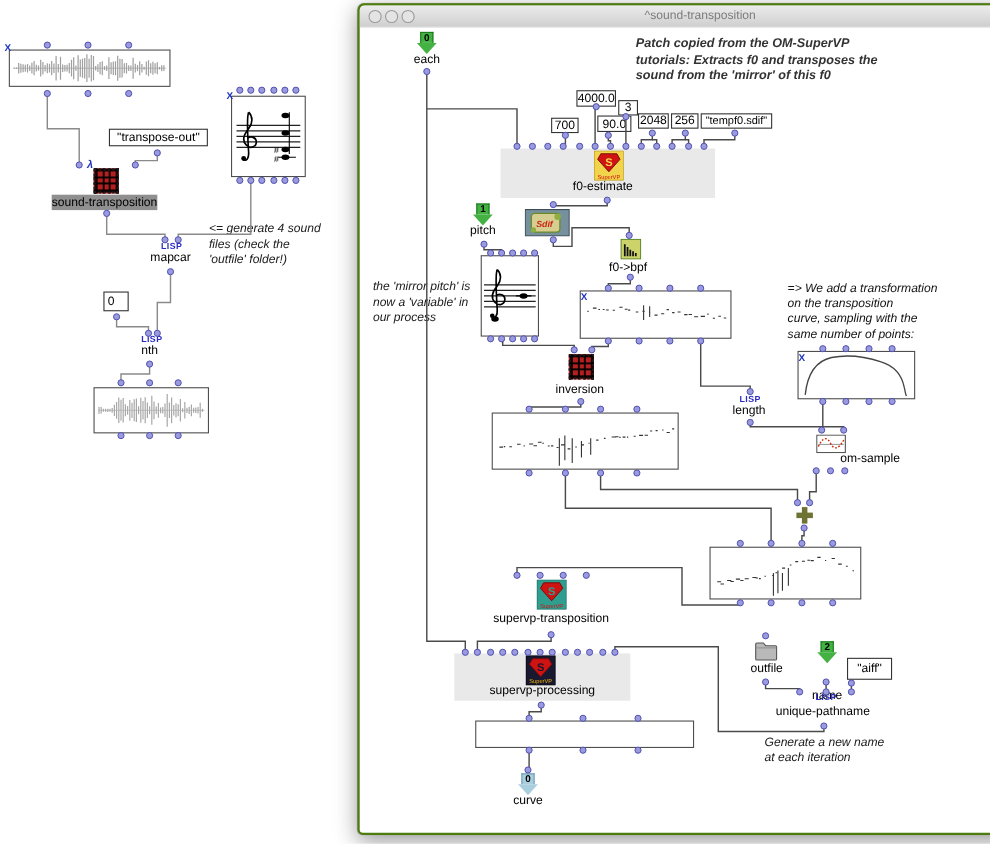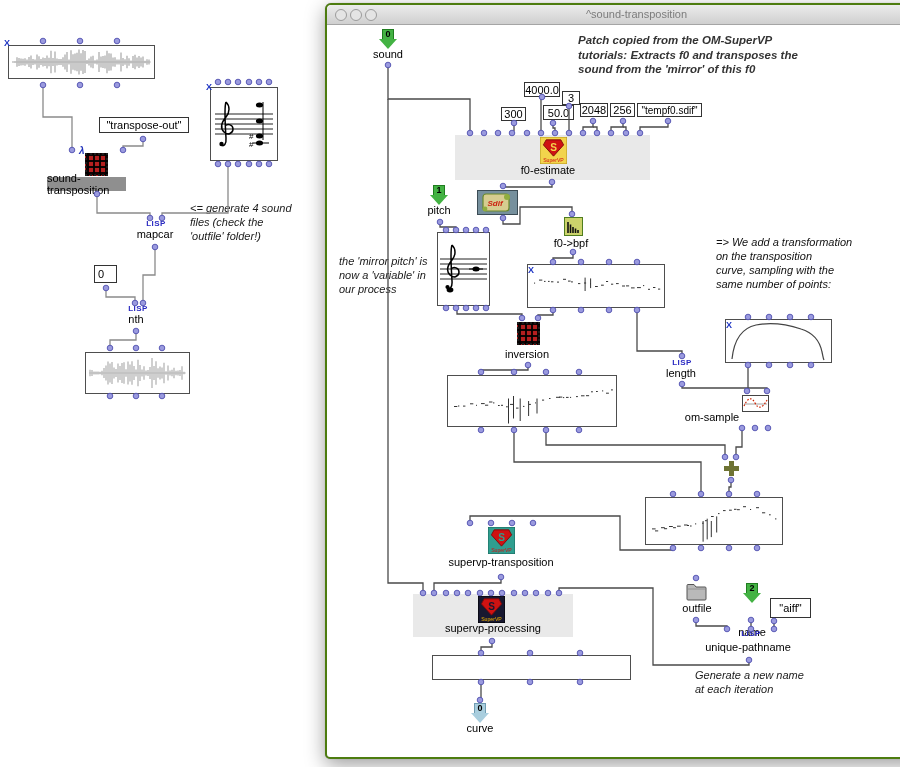--- a/index.html
+++ b/index.html
@@ -93,21 +93,21 @@
     <ellipse cx="48.5" cy="55" rx="3.6" ry="2.5" fill="#000"></ellipse>
     <line x1="42" y1="55" x2="58" y2="55" stroke="#000" stroke-width="1"></line>
     <text x="38" y="51" font-size="8" fill="#000">#</text>
     <text x="38" y="59" font-size="8" fill="#000">#</text>
   </svg>
 </div>
 <div class="xmark" style="left:206px;top:82px">X</div>
 
 <div class="plaid" style="left:85px;top:153px"></div>
 <div class="lambda" style="left:79px;top:145px">λ</div>
-<div class="selbar" style="left:47px;top:177px;width:79px;height:14px">sound-transposition</div>
+<div class="selbar" style="left:47px;top:177px;width:96px;height:14px">sound-transposition</div>
 
 <div class="lisptag" style="left:156px;top:219px">LISP</div>
 <div class="nlabel" style="left:155px;top:228px">mapcar</div>
 
 <div class="comment" style="left:190px;top:202px">&lt;= generate 4 sound
 files (check the
 'outfile' folder!)</div>
 
 <div class="nbox" style="left:94px;top:265px;width:23px;height:18px;justify-content:flex-start;padding-left:3px">0</div>
 
@@ -118,30 +118,30 @@
   <svg id="wave2" width="103" height="40">
       <path d="M4 16.7 L4 23.3 M6 17.1 L6 22.9 M8 18.6 L8 21.4 M10 18.6 L10 21.4 M12 18.5 L12 21.5 M14 18.7 L14 21.3 M16 17.8 L16 22.2 M18 14.9 L18 25.1 M20 12.4 L20 27.6 M22 8.4 L22 31.6 M24 10.5 L24 29.5 M26 8.9 L26 31.1 M28 14.5 L28 25.5 M30 16.0 L30 24.0 M32 10.6 L32 29.4 M34 13.1 L34 26.9 M36 10.0 L36 30.0 M38 9.3 L38 30.7 M40 16.3 L40 23.7 M42 8.6 L42 31.4 M44 11.6 L44 28.4 M46 8.2 L46 31.8 M48 12.9 L48 27.1 M50 16.4 L50 23.6 M52 6.8 L52 33.2 M54 11.9 L54 28.1 M56 16.6 L56 23.4 M58 13.3 L58 26.7 M60 17.4 L60 22.6 M62 17.1 L62 22.9 M64 13.9 L64 26.1 M66 5.1 L66 34.9 M68 13.0 L68 27.0 M70 8.3 L70 31.7 M72 15.2 L72 24.8 M74 13.5 L74 26.5 M76 14.6 L76 25.4 M78 9.8 L78 30.2 M80 18.2 L80 21.8 M82 12.5 L82 27.5 M84 17.6 L84 22.4 M86 16.7 L86 23.3 M88 14.7 L88 25.3 M90 17.7 L90 22.3 M92 17.5 L92 22.5 M94 17.1 L94 22.9 M96 13.2 L96 26.8 M98 18.7 L98 21.3 " fill="none" stroke="#a8a8a8" stroke-width="1.1"></path>
       <path d="M3 20 L100 20" fill="none" stroke="#a8a8a8" stroke-width="0.6"></path>
     </svg>
 </div>
 
 <div class="io-arrow in-arrow" style="left:379px;top:29px">
   <div class="bar">0</div>
     <div class="head"></div>
 </div>
-<div class="nlabel" style="left:388px;top:48px">sound</div>
+<div class="nlabel" style="left:388px;top:48px">each</div>
 
 <div class="comment c-bold" style="left:578px;top:33px">Patch copied from the OM-SuperVP
 tutorials: Extracts f0 and transposes the
 sound from the 'mirror' of this f0</div>
 
 <div class="nbox" style="left:524px;top:82px;width:36px;height:15px">4000.0</div>
 <div class="nbox" style="left:562px;top:91px;width:18px;height:14px">3</div>
-<div class="nbox" style="left:501px;top:107px;width:25px;height:14px">300</div>
-<div class="nbox" style="left:543px;top:105px;width:31px;height:15px">50.0</div>
+<div class="nbox" style="left:501px;top:107px;width:25px;height:14px">700</div>
+<div class="nbox" style="left:543px;top:105px;width:31px;height:15px">90.0</div>
 <div class="nbox" style="left:580px;top:103px;width:28px;height:14px">2048</div>
 <div class="nbox" style="left:610px;top:103px;width:25px;height:14px">256</div>
 <div class="nbox" style="left:637px;top:103px;width:65px;height:14px;font-size:10px">"tempf0.sdif"</div>
 
 <div class="bigbox" style="left:455px;top:135px;width:195px;height:45px"></div>
 <svg class="icon" style="left:540px;top:137px" width="27" height="27" viewBox="0 0 24 24">
   <rect width="24" height="24" fill="#f2d44c" stroke="#b99a20" stroke-width="1"></rect>
   <polygon points="12,17 3,7 5.5,2.5 18.5,2.5 21,7" fill="#cf1212" stroke="#7c0a0a" stroke-width="0.8"></polygon>
   <text x="12" y="12.5" font-size="9" font-weight="bold" fill="#f2d44c" text-anchor="middle">S</text>
   <text x="12" y="22.5" font-size="4.6" fill="#cf1212" text-anchor="middle">SuperVP</text>
@@ -190,21 +190,21 @@
 </div>
 
 <div class="wbox" style="left:527px;top:264px;width:138px;height:44px">
   <svg id="midbpf" width="136" height="42">
       <path d="M6 18.1 l1.1 0 M11 15.1 l3.3 0 M16 16.4 l1.5 0 M20 16.4 l1.6 0 M23 16.8 l2.4 0 M29 17.1 l2.0 0 M35 14.3 l3.0 0 M40 16.1 l2.6 0 M43 16.9 l1.9 0 M50 18.6 l2.3 0 M56 18.0 l2.1 0 M62 18.9 l1.0 0 M67 21.5 l2.8 0 M73 20.2 l2.8 0 M78 16.5 l2.1 0 M83 19.2 l2.2 0 M88 18.6 l2.7 0 M94 21.0 l3.0 0 M98 20.9 l3.1 0 M103 22.9 l3.6 0 M109 22.6 l3.9 0 M115 20.6 l1.2 0 M120 24.3 l2.0 0 M125 22.5 l2.4 0 M130 24.1 l2.2 0 " fill="none" stroke="#333" stroke-width="1"></path>
       <path d="M57.1 12.6 L57.1 26.0 M62.6 13.4 L62.6 23.1 " fill="none" stroke="#333" stroke-width="1"></path>
     </svg>
 </div>
 <div class="xmark" style="left:528px;top:265px">X</div>
 
-<div class="comment c-italic" style="left:716px;top:236px">=&gt; We add a transformation
+<div class="comment c-italic" style="left:716px;top:256px">=&gt; We add a transformation
 on the transposition
 curve, sampling with the
 same number of points:</div>
 
 <div class="plaid" style="left:517px;top:322px"></div>
 <div class="nlabel" style="left:527px;top:348px">inversion</div>
 
 <div class="wbox" style="left:447px;top:375px;width:170px;height:52px">
   <svg id="mirrorbpf" width="168" height="50">
       <path d="M6 30.5 l3.3 0 M10 30.0 l1.3 0 M15 30.1 l2.4 0 M22 27.8 l3.3 0 M28 29.3 l1.0 0 M33 27.6 l3.7 0 M37 29.2 l3.2 0 M41 26.0 l3.4 0 M45 26.9 l1.4 0 M50 29.5 l1.7 0 M53 29.3 l2.0 0 M58 30.8 l1.8 0 M62 28.4 l3.6 0 M68 32.1 l2.5 0 M75 30.4 l1.4 0 M81 28.4 l1.9 0 M87 26.9 l1.0 0 M94 24.1 l2.1 0 M101 22.5 l1.5 0 M108 21.3 l4.0 0 M111 21.1 l3.3 0 M115 21.6 l1.2 0 M118 21.4 l2.6 0 M122 21.4 l1.1 0 M128 20.6 l1.9 0 M133 19.8 l3.5 0 M138 19.7 l3.1 0 M143 15.8 l1.9 0 M148 15.5 l1.8 0 M154 14.9 l1.2 0 M158 17.2 l2.9 0 M163 13.9 l1.9 0 " fill="none" stroke="#333" stroke-width="1"></path>
@@ -220,21 +220,21 @@
     <path d="M6 39 C8 20 16 8 30 5 C45 2 60 4 75 9 C88 13 94 22 96 32 C97 36 97 38 98 40" fill="none" stroke="#444" stroke-width="1.2"></path>
   </svg>
 </div>
 <div class="xmark" style="left:726px;top:320px">X</div>
 
 <svg class="icon" style="left:742px;top:395px" width="27" height="17" viewBox="0 0 27 17">
   <rect x="0.5" y="0.5" width="26" height="16" fill="#fff" stroke="#444"></rect>
   <line x1="2" y1="9" x2="25" y2="9" stroke="#888" stroke-width="0.8"></line>
   <path d="M2 11 C6 2 10 2 13 8 C16 14 20 14 25 5" fill="none" stroke="#cc2200" stroke-width="1.2" stroke-dasharray="1.6,1.6"></path>
 </svg>
-<div class="nlabel" style="left:712px;top:411px">om-sample</div>
+<div class="nlabel" style="left:791px;top:411px">om-sample</div>
 
 <div class="plus-icon" style="left:724px;top:461px"></div>
 
 <div class="wbox" style="left:645px;top:497px;width:138px;height:48px">
   <svg id="finalbpf" width="136" height="46">
       <path d="M6 30.9 l3.6 0 M9 32.9 l3.2 0 M15 29.7 l3.8 0 M18 30.7 l3.1 0 M23 28.5 l3.8 0 M27 29.7 l2.9 0 M31 28.2 l3.7 0 M38 27.0 l3.6 0 M41 27.5 l2.0 0 M44 28.0 l1.6 0 M49 25.9 l1.2 0 M56 25.2 l1.6 0 M59 22.7 l1.9 0 M65 18.5 l2.7 0 M72 15.6 l1.5 0 M77 12.6 l2.6 0 M83 12.2 l2.8 0 M88 11.3 l2.5 0 M91 11.7 l2.8 0 M97 8.7 l3.0 0 M104 11.5 l1.1 0 M110 9.7 l3.0 0 M116 14.8 l3.2 0 M123 16.8 l1.7 0 M129 20.9 l1.4 0 " fill="none" stroke="#333" stroke-width="1"></path>
       <path d="M57.1 23.0 L57.1 43.7 M61.2 20.7 L61.2 41.4 M65.3 23.0 L65.3 39.1 M70.7 18.4 L70.7 34.5 " fill="none" stroke="#333" stroke-width="1"></path>
     </svg>
 </div>
 

